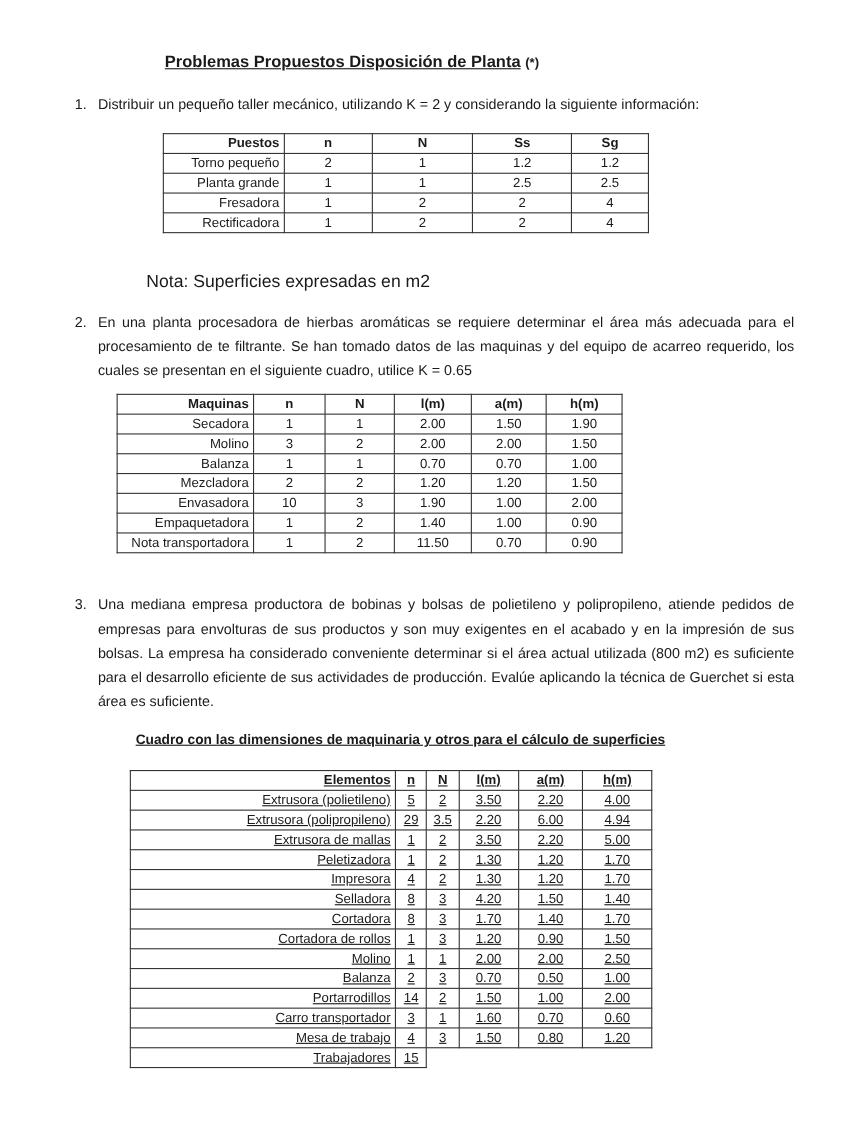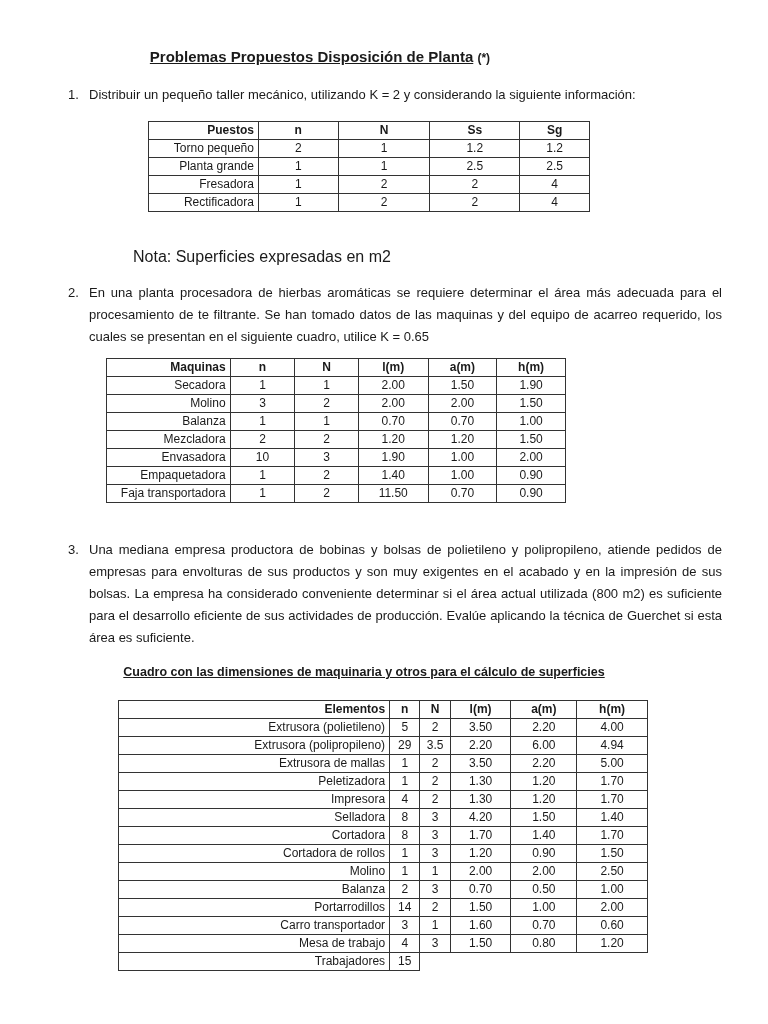--- a/index.html
+++ b/index.html
@@ -152,38 +152,38 @@
       </tr>
       <tr>
         <td class="first">Empaquetadora</td>
         <td>1</td>
         <td>2</td>
         <td>1.40</td>
         <td>1.00</td>
         <td>0.90</td>
       </tr>
       <tr>
-        <td class="first">Faja transportadora</td>
+        <td class="first">Nota transportadora</td>
         <td>1</td>
         <td>2</td>
         <td>11.50</td>
         <td>0.70</td>
         <td>0.90</td>
       </tr>
     </tbody>
 </table>
 
 <div class="abs para" style="top:539px;">
   <span class="num">3.</span>
   <span class="txt">Una mediana empresa productora de bobinas y bolsas de polietileno y polipropileno, atiende pedidos de empresas para envolturas de sus productos y son muy exigentes en el acabado y en la impresión de sus bolsas. La empresa ha considerado conveniente determinar si el área actual utilizada (800 m2) es suficiente para el desarrollo eficiente de sus actividades de producción. Evalúe aplicando la técnica de Guerchet si esta área es suficiente.</span>
 </div>
 
 <div class="abs caption">Cuadro con las dimensiones de maquinaria y otros para el cálculo de superficies</div>
 
-<table class="abs t3" style="left:118px; top:700px; width:530px;">
+<table class="abs t3" style="left:118px; top:700px; width:475px;text-decoration:underline;">
   <colgroup>
       <col style="width:268px">
       <col style="width:30px">
       <col style="width:30px">
       <col style="width:60px">
       <col style="width:65px">
       <col style="width:70px">
     </colgroup>
   <thead>
       <tr id="t3-head">

